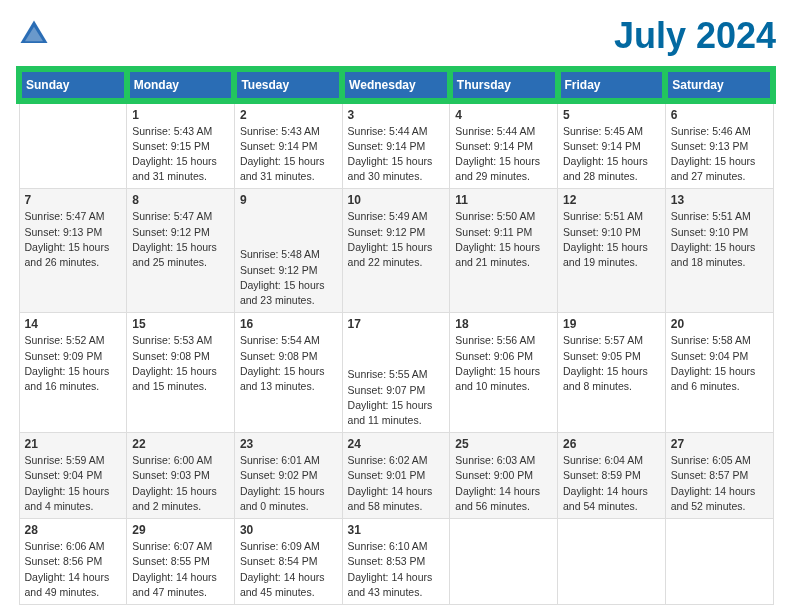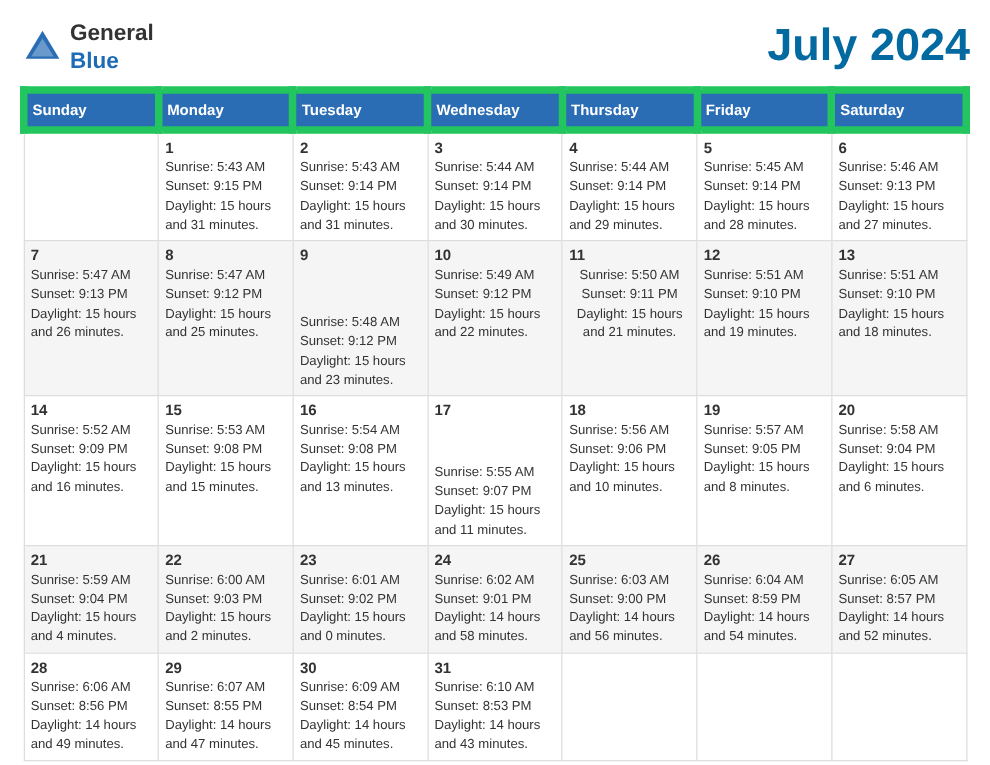--- a/index.html
+++ b/index.html
@@ -88,24 +88,20 @@
   </style>
 </head>
 <body>
 
 <div class="header">
   <div class="logo">
     <svg class="logo-icon" viewBox="0 0 40 40">
       <polygon points="20,5 35,30 5,30" fill="#2a6db5"></polygon>
       <polygon points="20,12 30,28 10,28" fill="#fff" opacity="0.3"></polygon>
     </svg>
-    <div class="logo-text">
-      <span class="general">General</span><br>
-      <span class="blue">Blue</span>
-    </div>
   </div>
   <div class="title-block">
     <div class="month-year">July 2024</div>
   </div>
 </div>
 
 <table class="calendar-table">
   <thead>
     <tr>
         <th>Sunday</th>
@@ -187,21 +183,21 @@
         </td>
         <td>
           <span class="day-number">10</span>
           <div class="day-info" style="white-space: pre-line;">Sunrise: 5:49 AM
 Sunset: 9:12 PM
 Daylight: 15 hours
 and 22 minutes.</div>
         </td>
         <td>
           <span class="day-number">11</span>
-          <div class="day-info" style="white-space: pre-line; text-align: center;">Sunrise: 5:50 AM
+          <div class="day-info" style="white-space: pre-line;">Sunrise: 5:50 AM
 Sunset: 9:11 PM
 Daylight: 15 hours
 and 21 minutes.</div>
         </td>
         <td>
           <span class="day-number">12</span>
           <div class="day-info" style="white-space: pre-line;">Sunrise: 5:51 AM
 Sunset: 9:10 PM
 Daylight: 15 hours
 and 19 minutes.</div>

